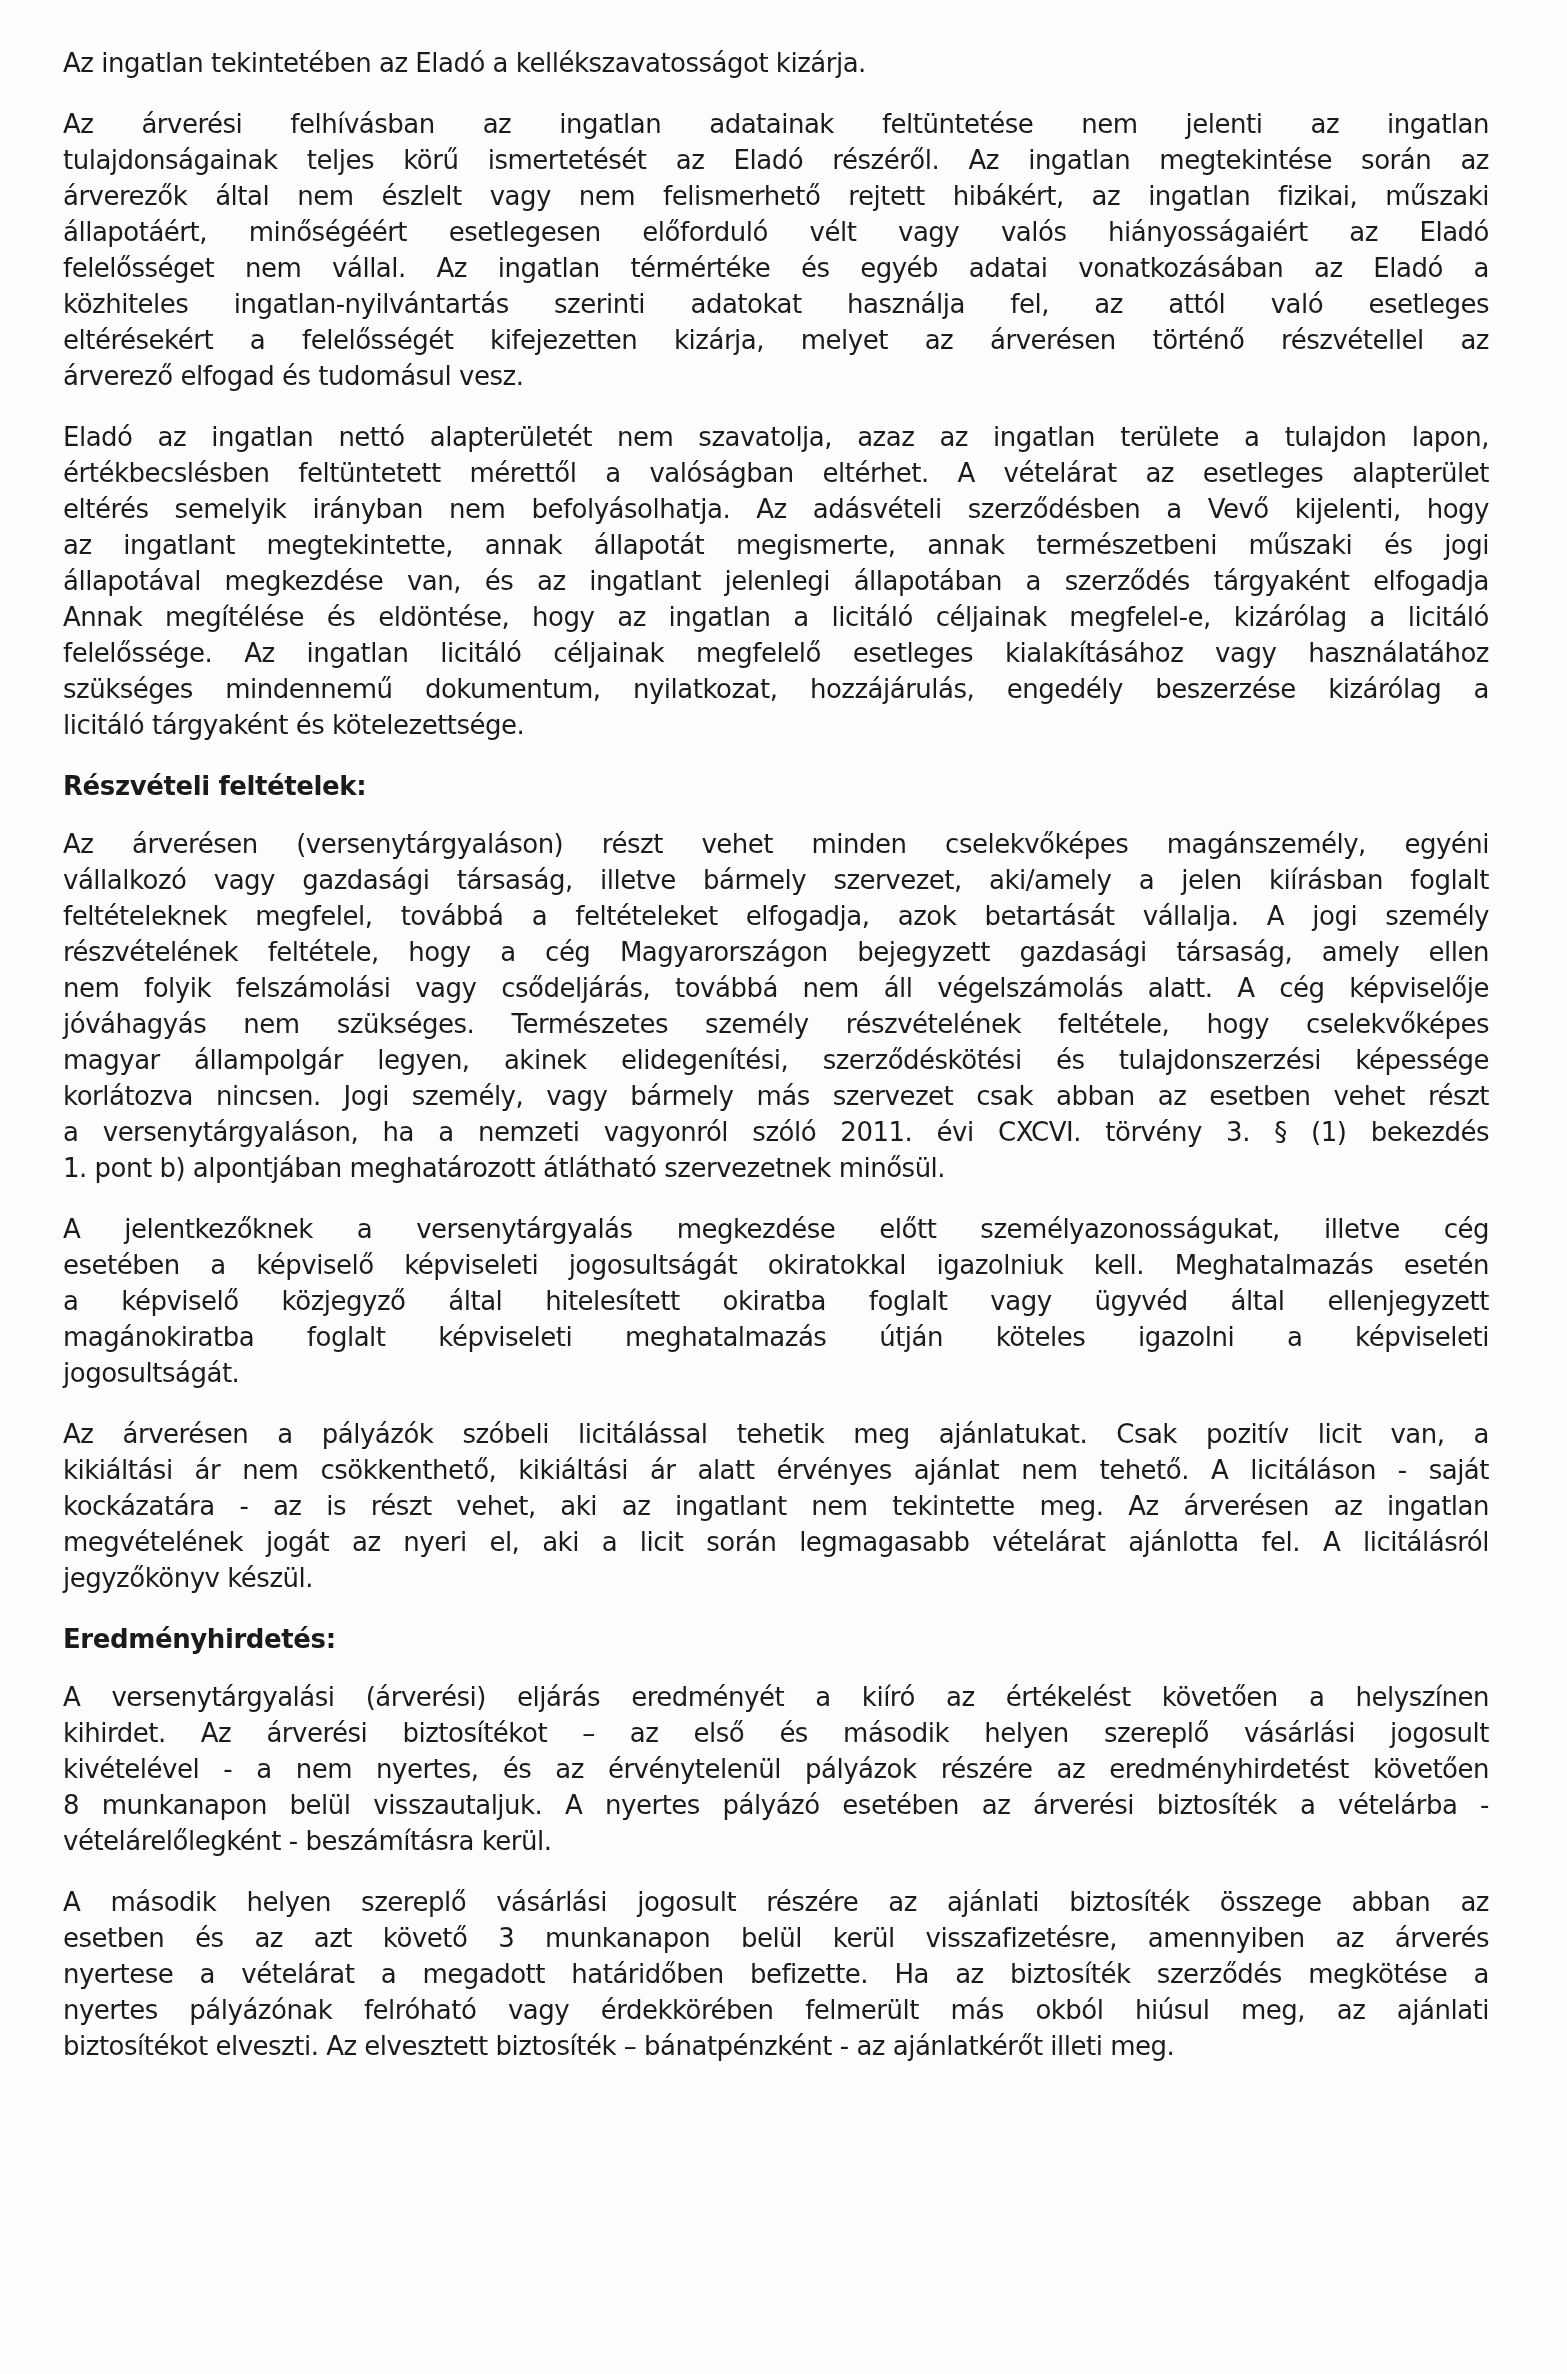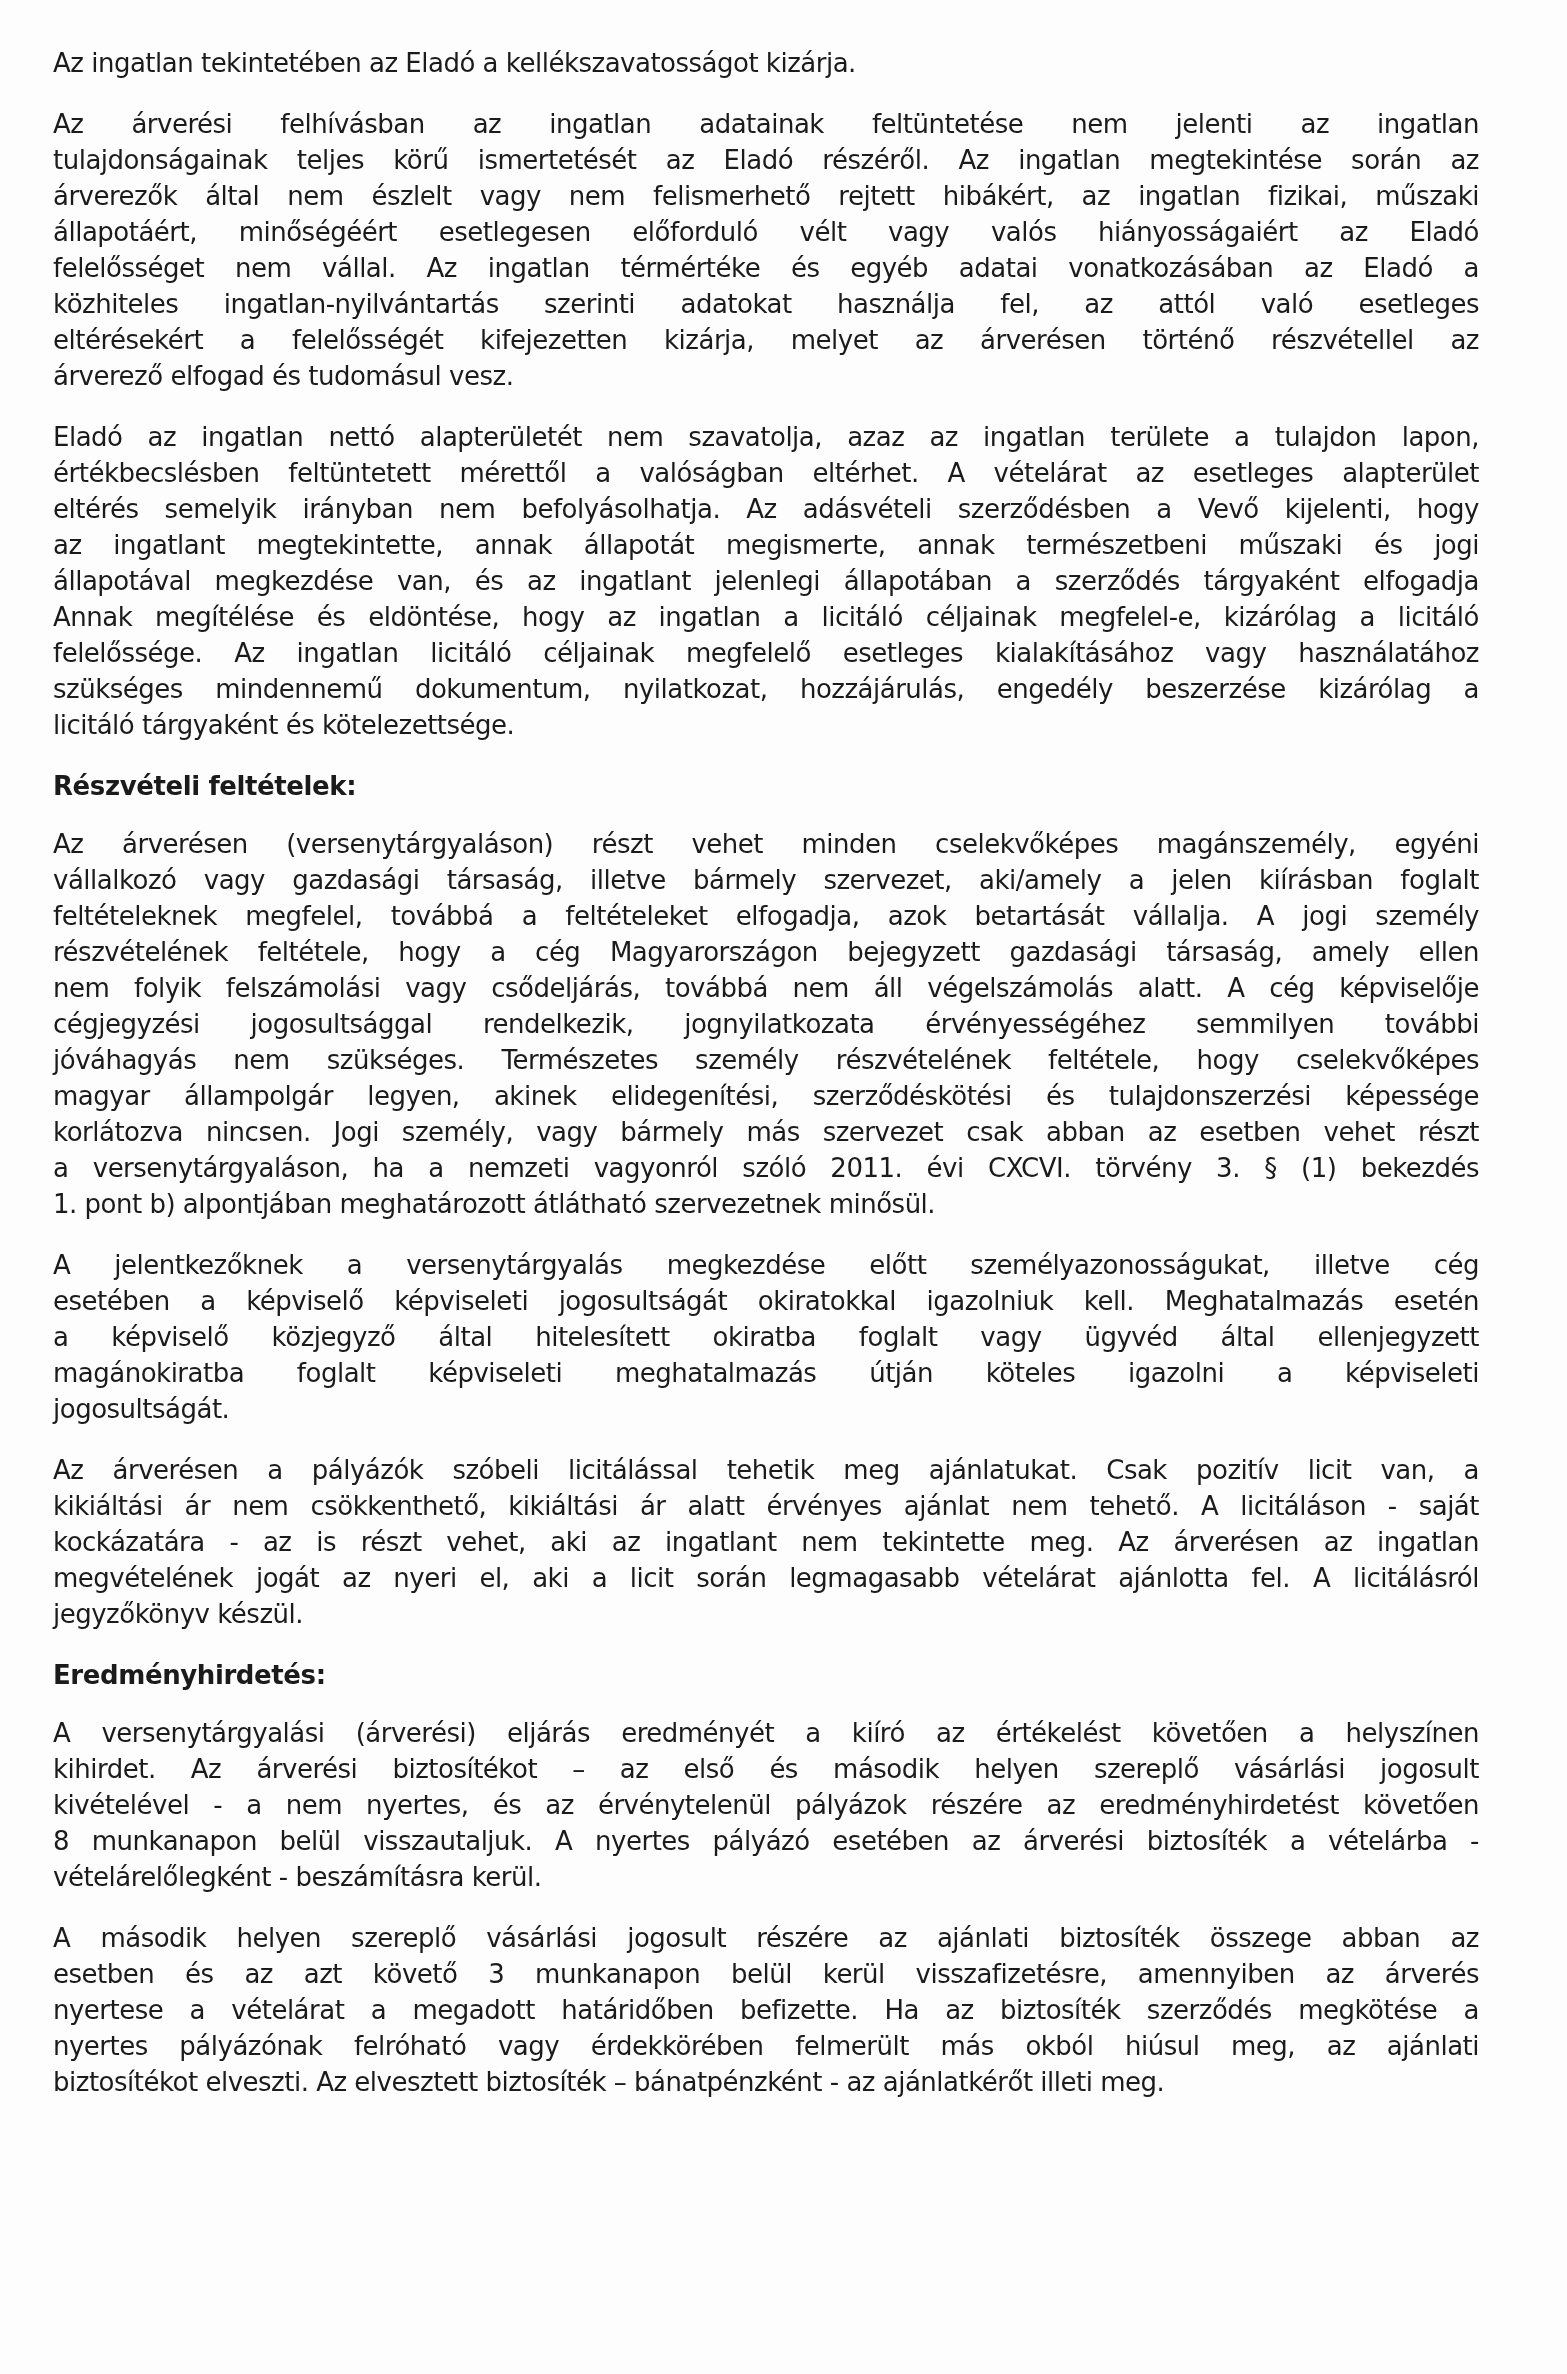--- a/index.html
+++ b/index.html
@@ -9,21 +9,21 @@
   }
   body {
     width: 1568px;
     height: 2375px;
     overflow: hidden;
     position: relative;
     background: #fdfdfd;
   }
   .page {
     position: absolute;
-    left: 53px;
+    left: 63px;
     top: 45px;
     width: 1426px;
     color: #1b1b1b;
     font-family: "DejaVu Sans", sans-serif;
     font-size: 26px;
     letter-spacing: -0.5px;
     word-spacing: 0px;
   }
   .para {
     margin: 0 0 25px 0;
@@ -89,21 +89,20 @@
   <div class="heading-wrap">
     <span class="heading">Részvételi feltételek:</span>
   </div>
 
   <div class="para">
     <span class="line">Az árverésen (versenytárgyaláson) részt vehet minden cselekvőképes magánszemély, egyéni</span>
     <span class="line">vállalkozó vagy gazdasági társaság, illetve bármely szervezet, aki/amely a jelen kiírásban foglalt</span>
     <span class="line">feltételeknek megfelel, továbbá a feltételeket elfogadja, azok betartását vállalja. A jogi személy</span>
     <span class="line">részvételének feltétele, hogy a cég Magyarországon bejegyzett gazdasági társaság, amely ellen</span>
     <span class="line">nem folyik felszámolási vagy csődeljárás, továbbá nem áll végelszámolás alatt. A cég képviselője</span>
-    <span class="line">cégjegyzési jogosultsággal rendelkezik, jognyilatkozata érvényességéhez semmilyen további</span>
     <span class="line">jóváhagyás nem szükséges. Természetes személy részvételének feltétele, hogy cselekvőképes</span>
     <span class="line">magyar állampolgár legyen, akinek elidegenítési, szerződéskötési és tulajdonszerzési képessége</span>
     <span class="line">korlátozva nincsen. Jogi személy, vagy bármely más szervezet csak abban az esetben vehet részt</span>
     <span class="line">a versenytárgyaláson, ha a nemzeti vagyonról szóló 2011. évi CXCVI. törvény 3. § (1) bekezdés</span>
     <span class="line last">1. pont b) alpontjában meghatározott átlátható szervezetnek minősül.</span>
   </div>
 
   <div class="para">
     <span class="line">A jelentkezőknek a versenytárgyalás megkezdése előtt személyazonosságukat, illetve cég</span>
     <span class="line">esetében a képviselő képviseleti jogosultságát okiratokkal igazolniuk kell. Meghatalmazás esetén</span>

